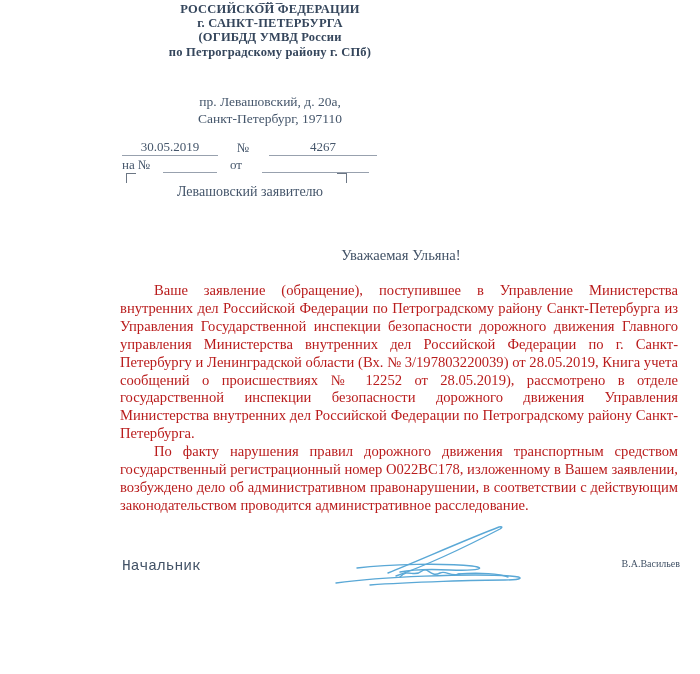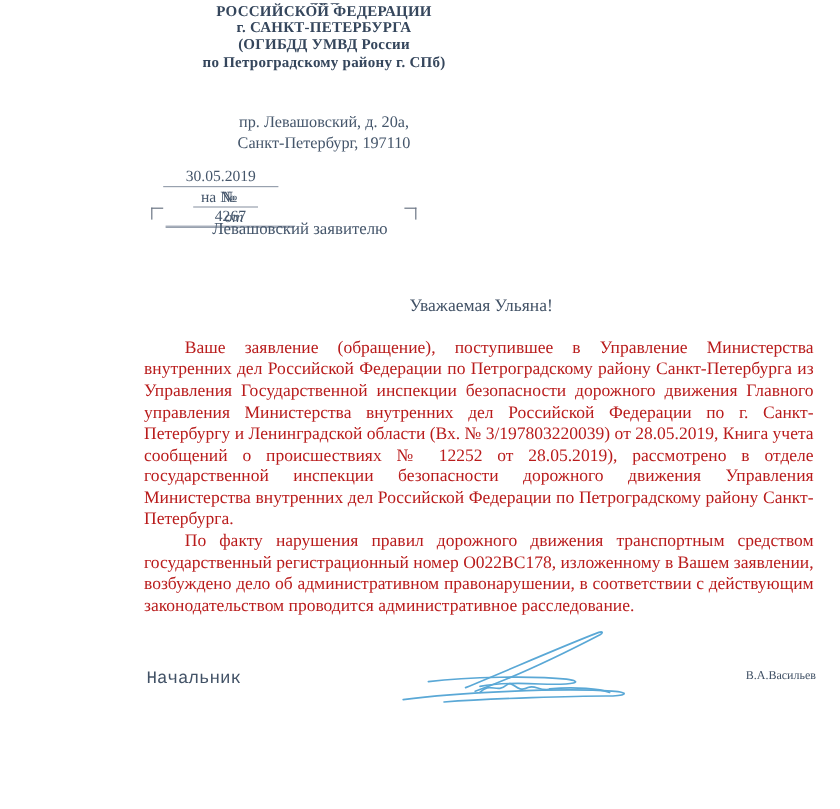--- a/index.html
+++ b/index.html
@@ -12,28 +12,28 @@
   .letterhead{position:absolute;top:2px;left:60px;width:420px;text-align:center;
     font-weight:bold;font-size:12.5px;line-height:14.2px;color:#35465c;letter-spacing:.2px;}
   .cutline{position:absolute;top:0;left:60px;width:420px;height:4px;overflow:hidden;
     text-align:center;font-weight:bold;font-size:12.5px;color:#35465c;}
   .cutline span{display:inline-block;margin-top:-10px;}
   
   .address{position:absolute;top:93px;left:105px;width:330px;text-align:center;
     font-size:13.5px;line-height:17px;color:#45566b;}
   
   .ref{position:absolute;left:122px;top:139px;font-size:13px;color:#45566b;}
-  .ref-row{display:flex;align-items:center;height:17px;flex-direction:column;}
+  .ref-row{display:flex;align-items:flex-end;height:17px;}
   .cell-u{border-bottom:1px solid #98a1ae;text-align:center;}
   .date-cell{width:96px;}
   .no-label{width:16px;margin-left:19px;text-align:left;}
   .num-cell{width:108px;margin-left:16px;}
   .na-label{width:33px;}
   .na-line{width:54px;margin-left:8px;}
-  .ot-label{width:18px;margin-left:24px;font-style:italic;}
+  .ot-label{width:18px;margin-left:13px;}
   .ot-line{width:107px;margin-left:14px;}
   
   .corner{position:absolute;top:173px;width:9px;height:9px;}
   .corner.l{left:126px;border-top:1px solid #6b7684;border-left:1px solid #6b7684;}
   .corner.r{left:337px;border-top:1px solid #6b7684;border-right:1px solid #6b7684;}
   .subject{position:absolute;top:184px;left:130px;width:240px;text-align:center;
     font-size:14px;color:#45566b;}
   
   .greeting{position:absolute;top:247px;left:122px;width:558px;text-align:center;
     font-size:14.6px;color:#425266;font-family:Liberation Serif, serif;}

